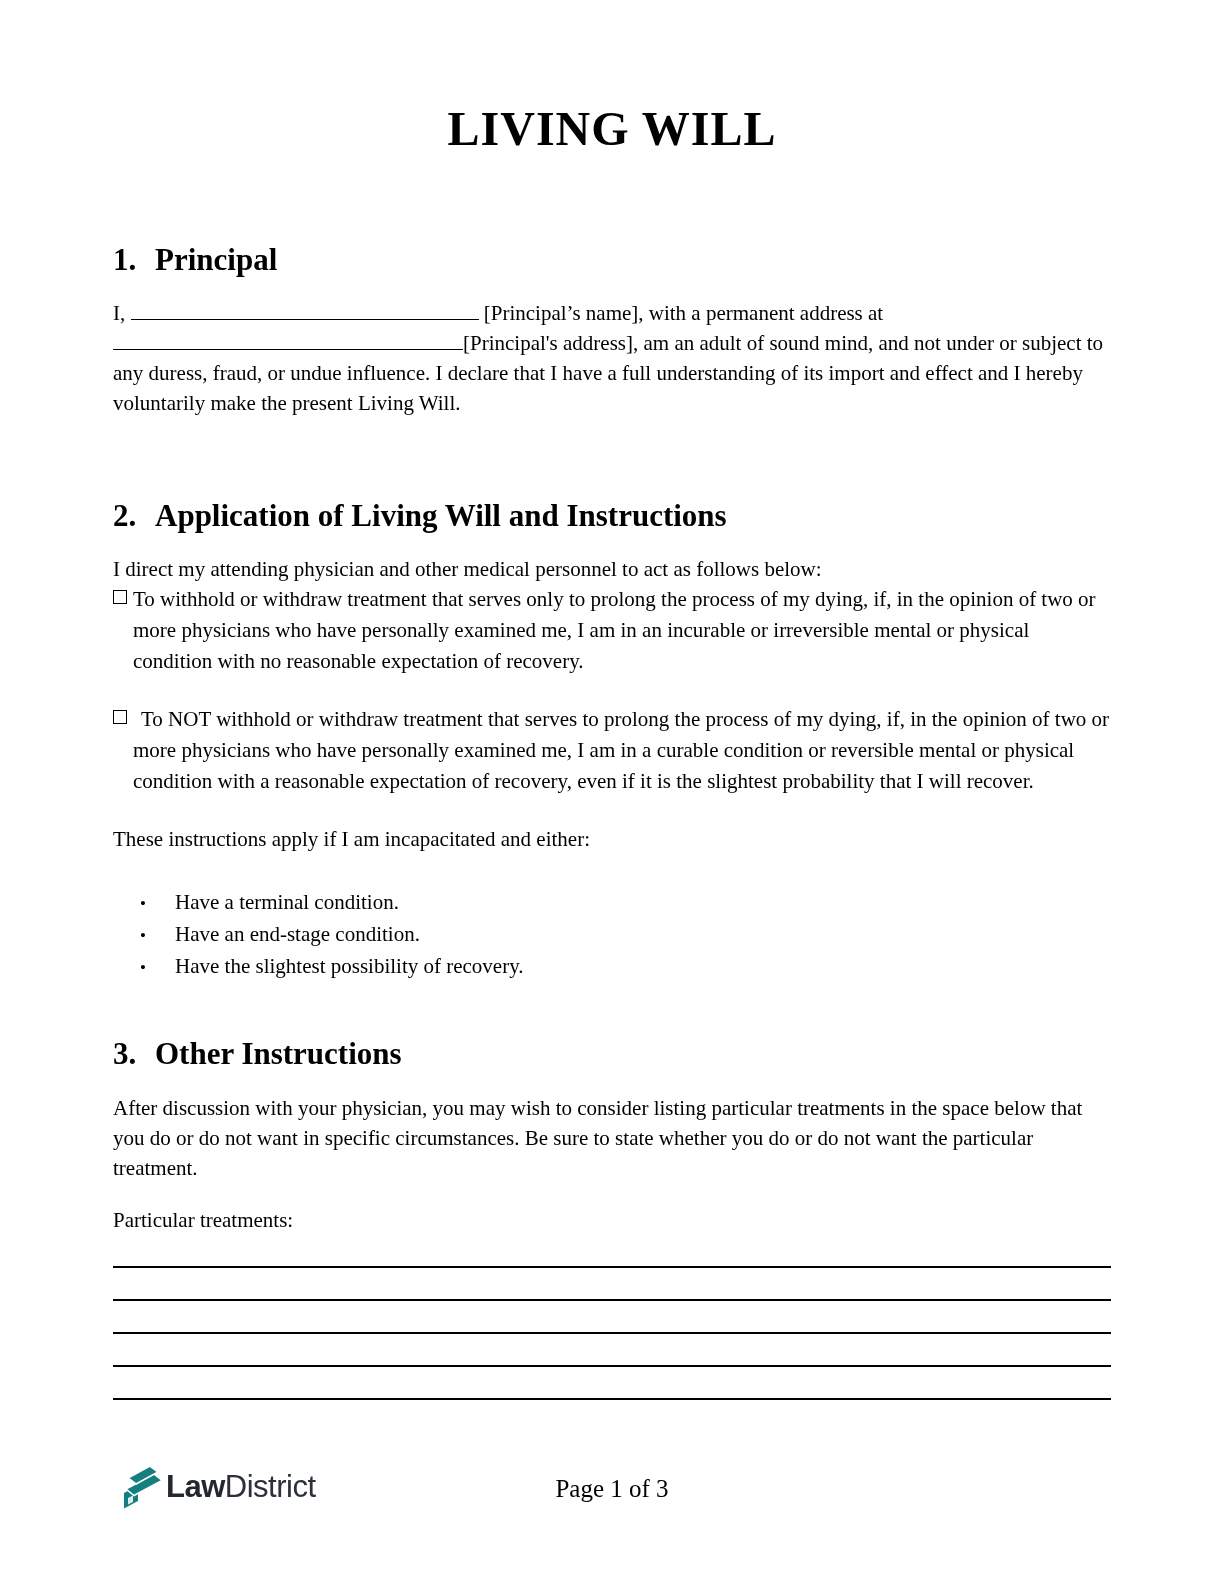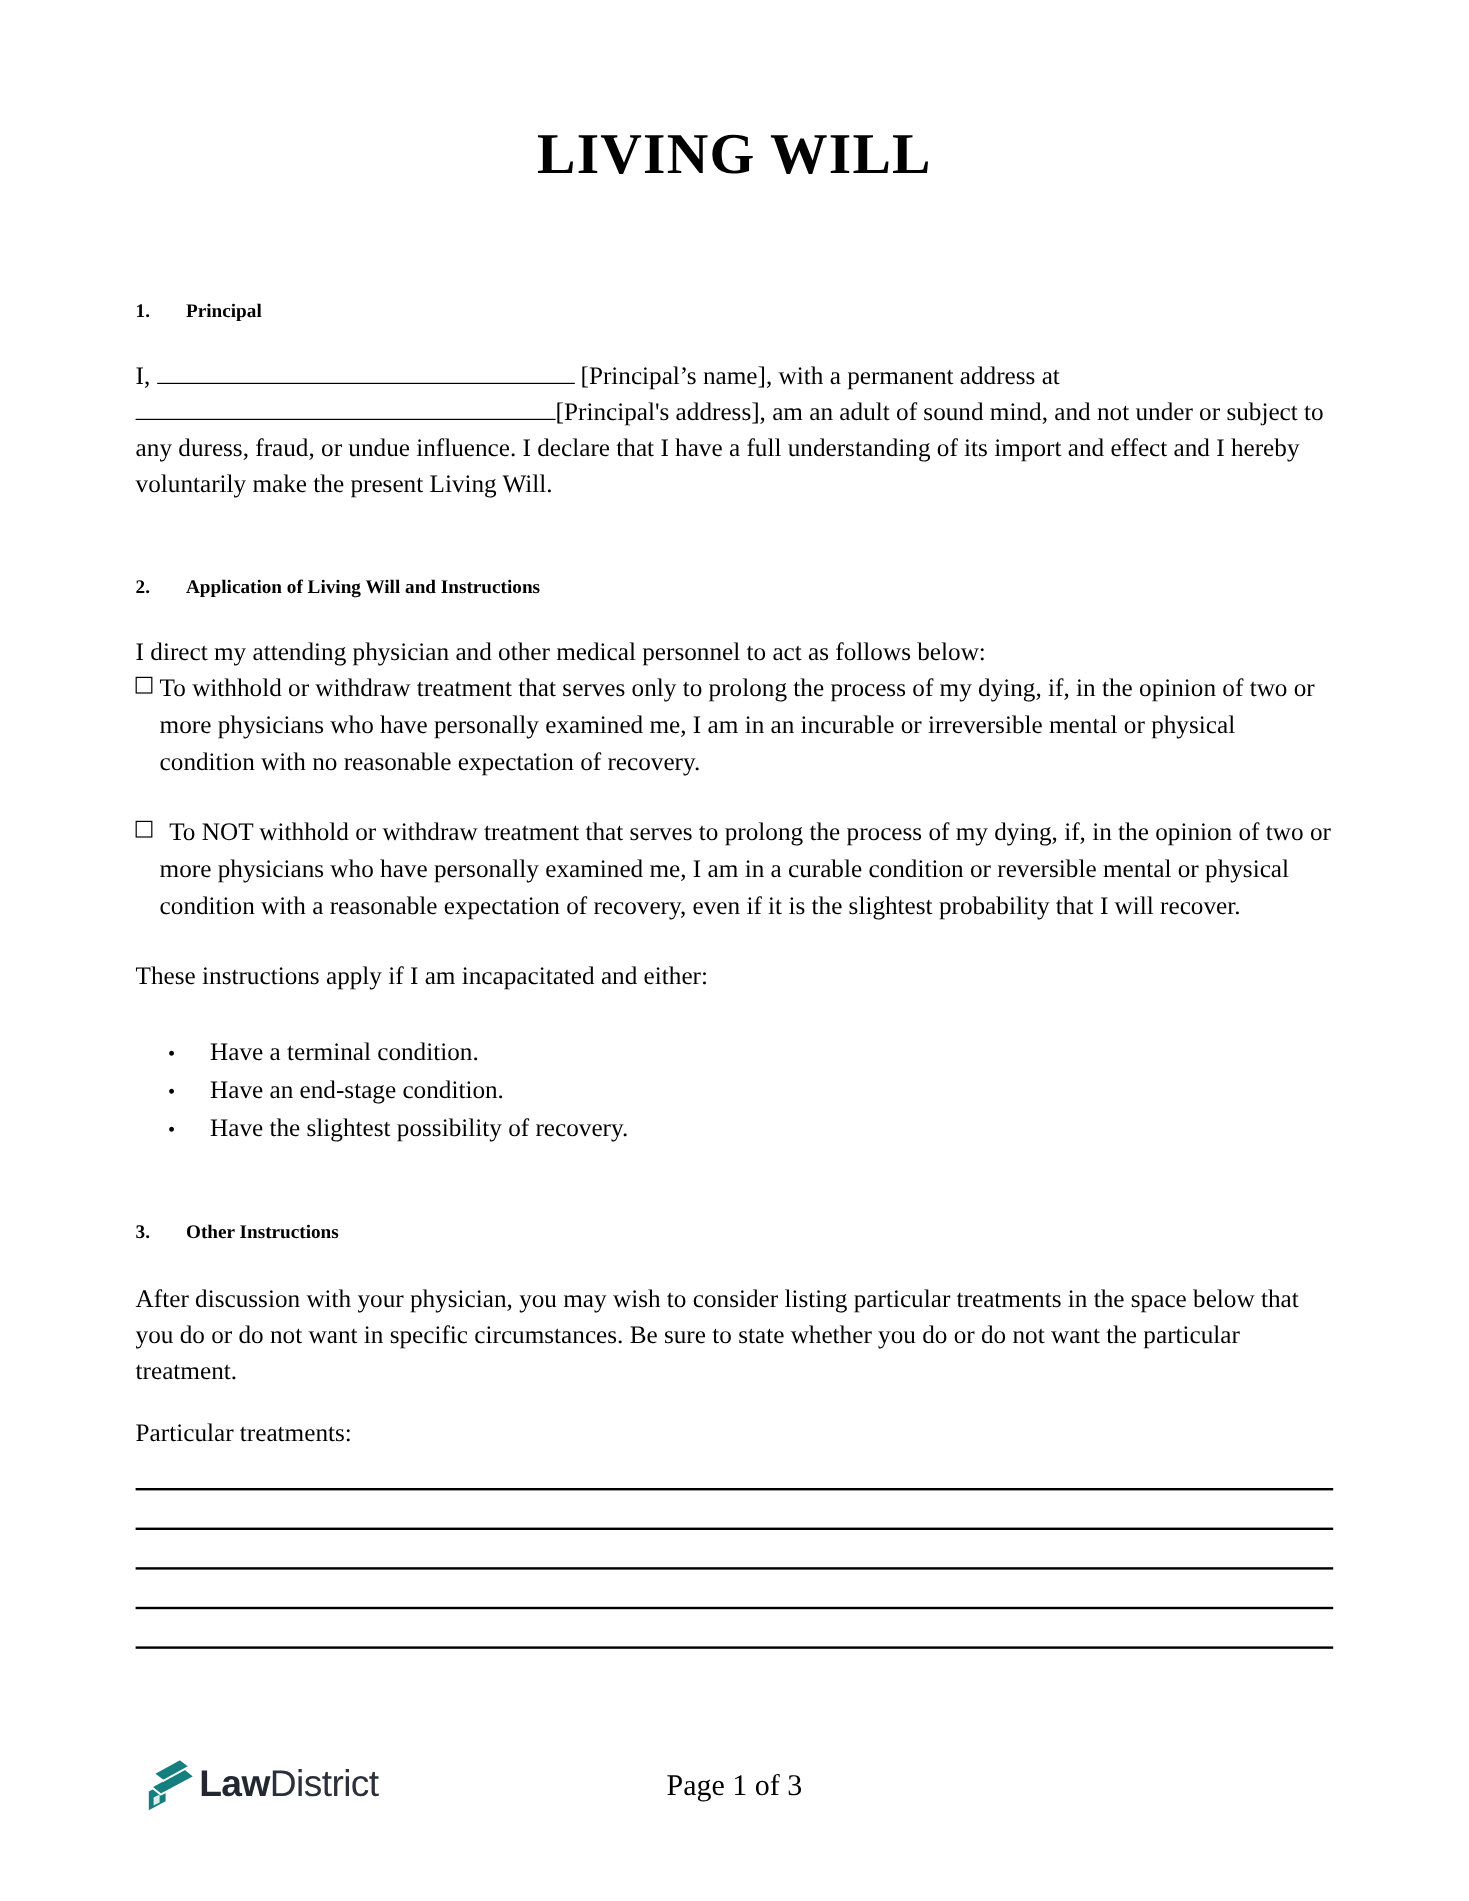--- a/index.html
+++ b/index.html
@@ -20,29 +20,29 @@
   .doc-title {
     padding-top: 100px;
     font-size: 48px;
     line-height: 58px;
     font-weight: bold;
     text-align: center;
     letter-spacing: 1px;
   }
 
   .sec-heading {
-    font-size: 16px;
+    font-size: 31px;
     line-height: 34px;
     font-weight: bold;
   }
   .sec-num { display: inline-block; width: 42px; }
 
   .h-sec1 { margin-top: 85px; }
   .p1     { margin-top: 21px; }
-  .h-sec2 { margin-top: 55px; }
+  .h-sec2 { margin-top: 81px; }
   .p-direct { margin-top: 21px; }
 
   .option {
     position: relative;
     padding-left: 20px;
     line-height: 31px;
   }
   .option-1 { }
   .option-2 { margin-top: 27px; text-indent: 8px; }
   .checkbox {

